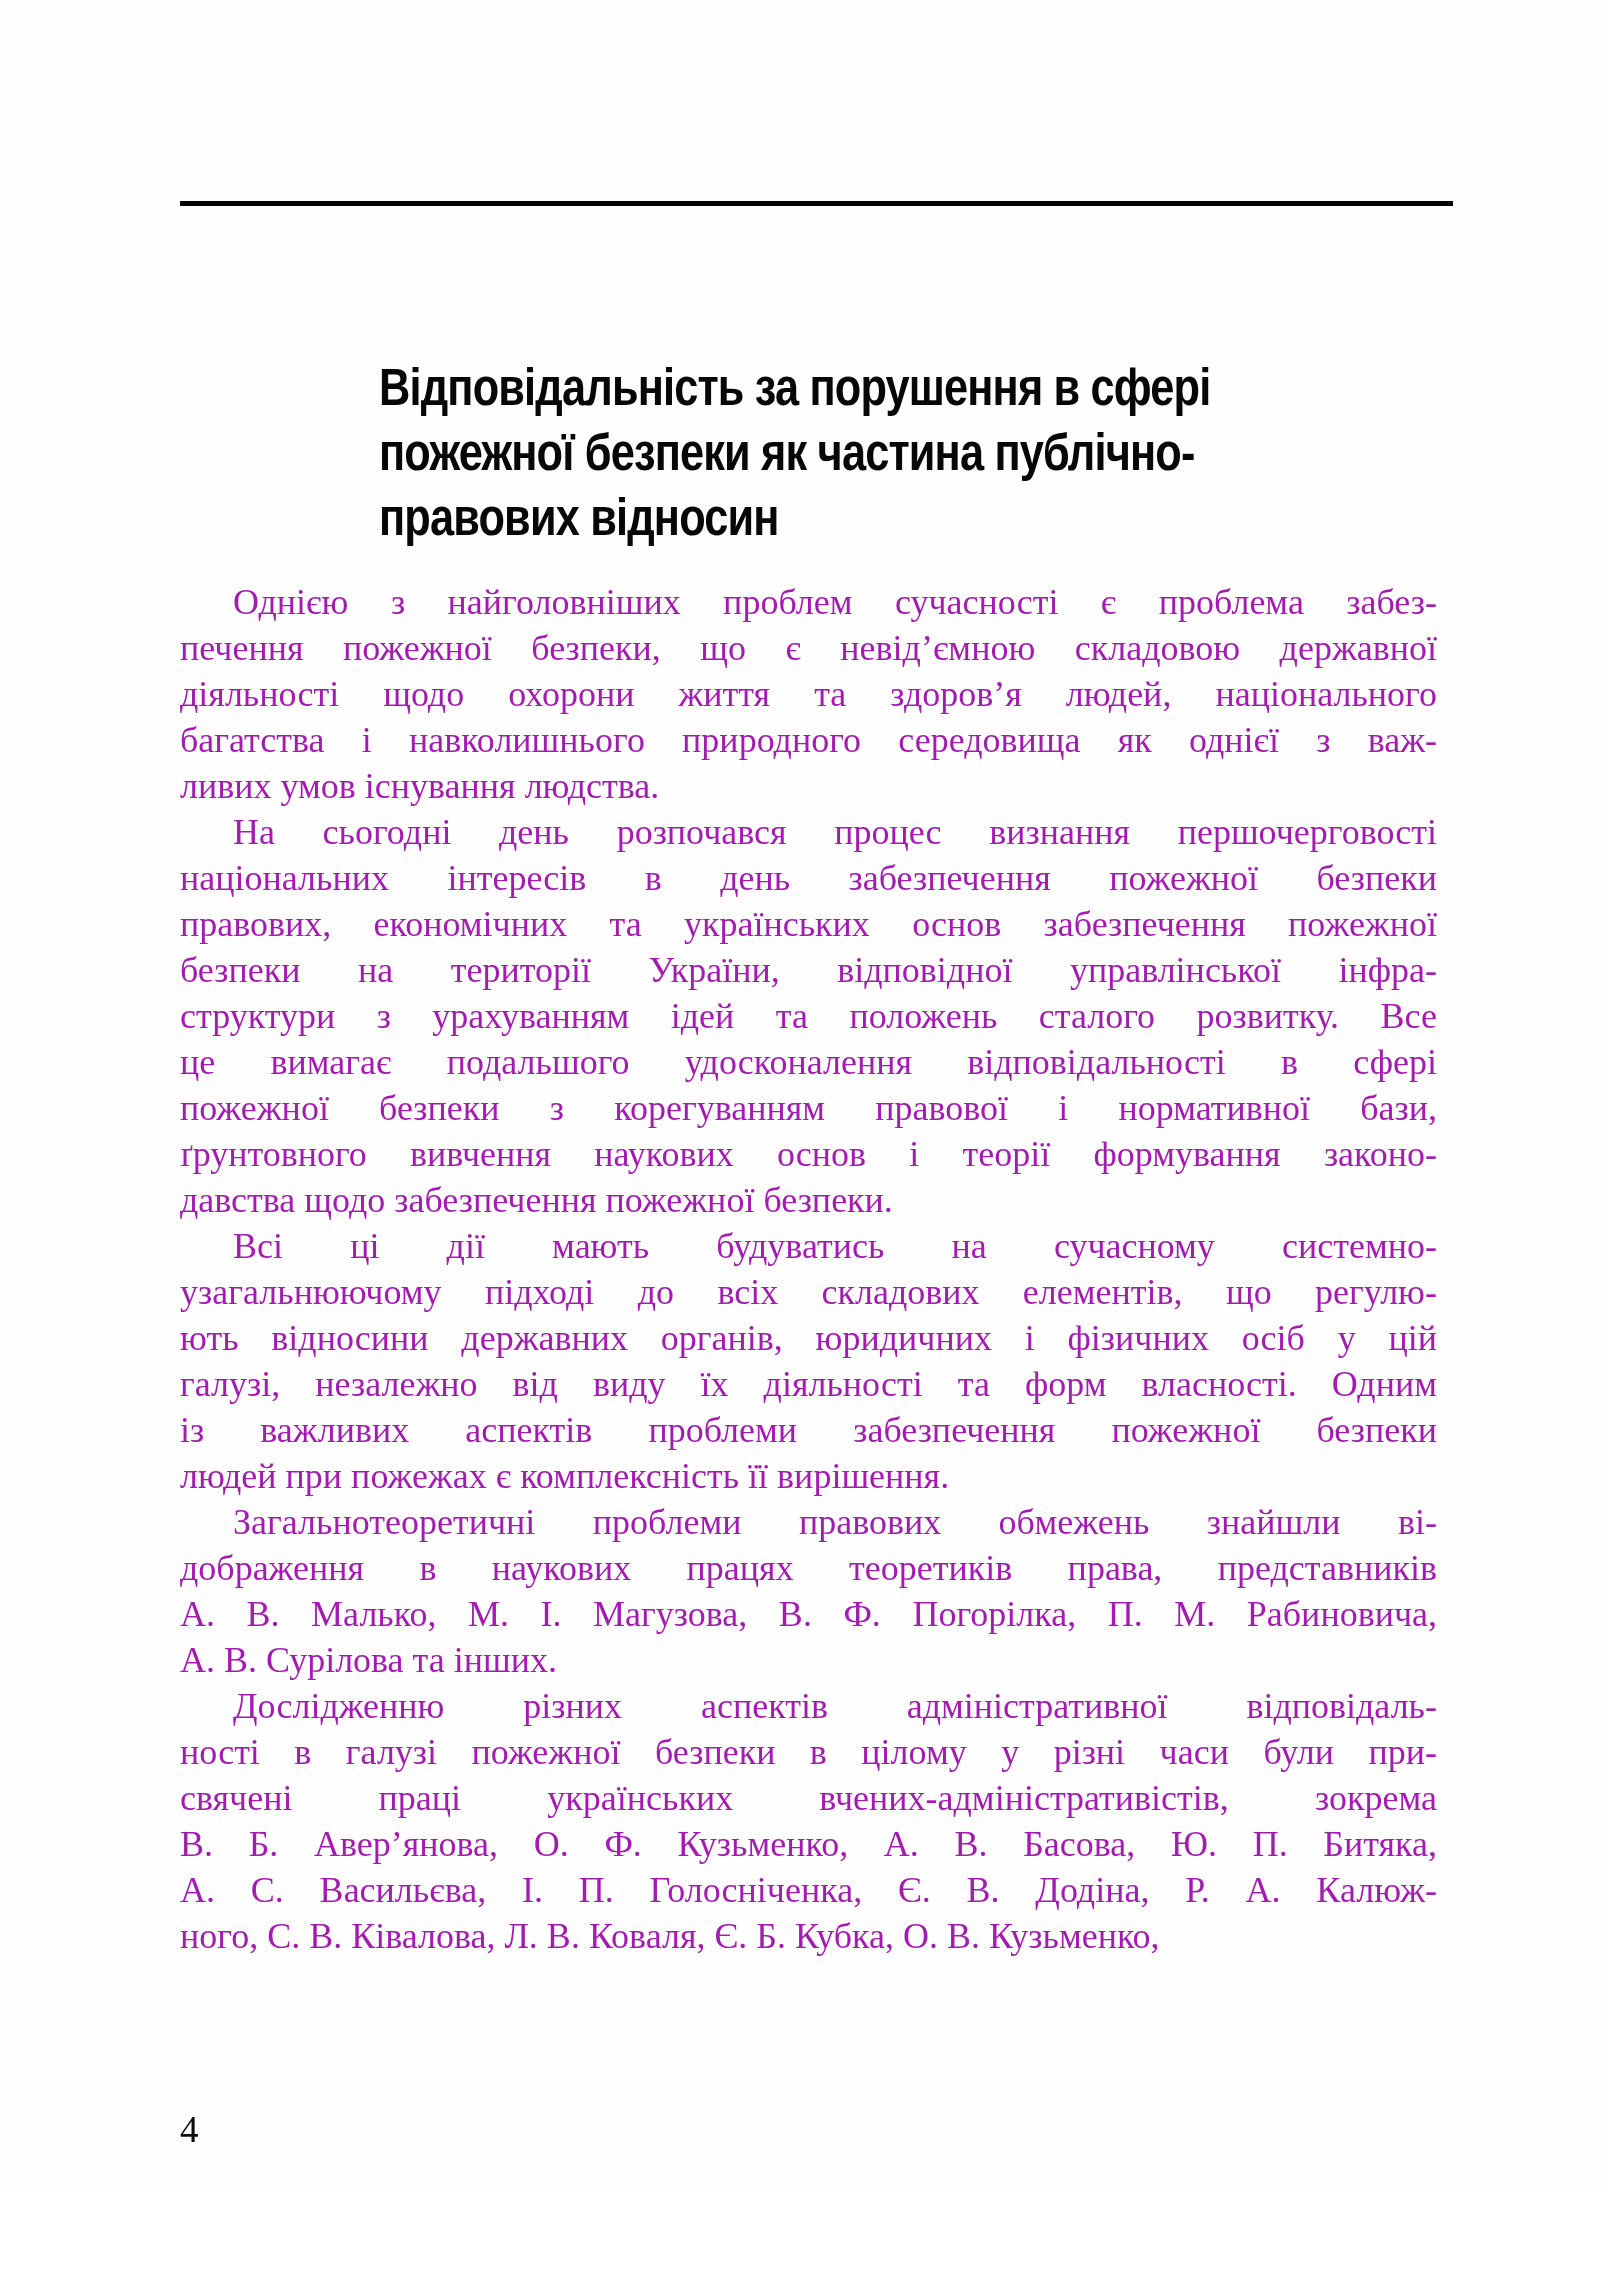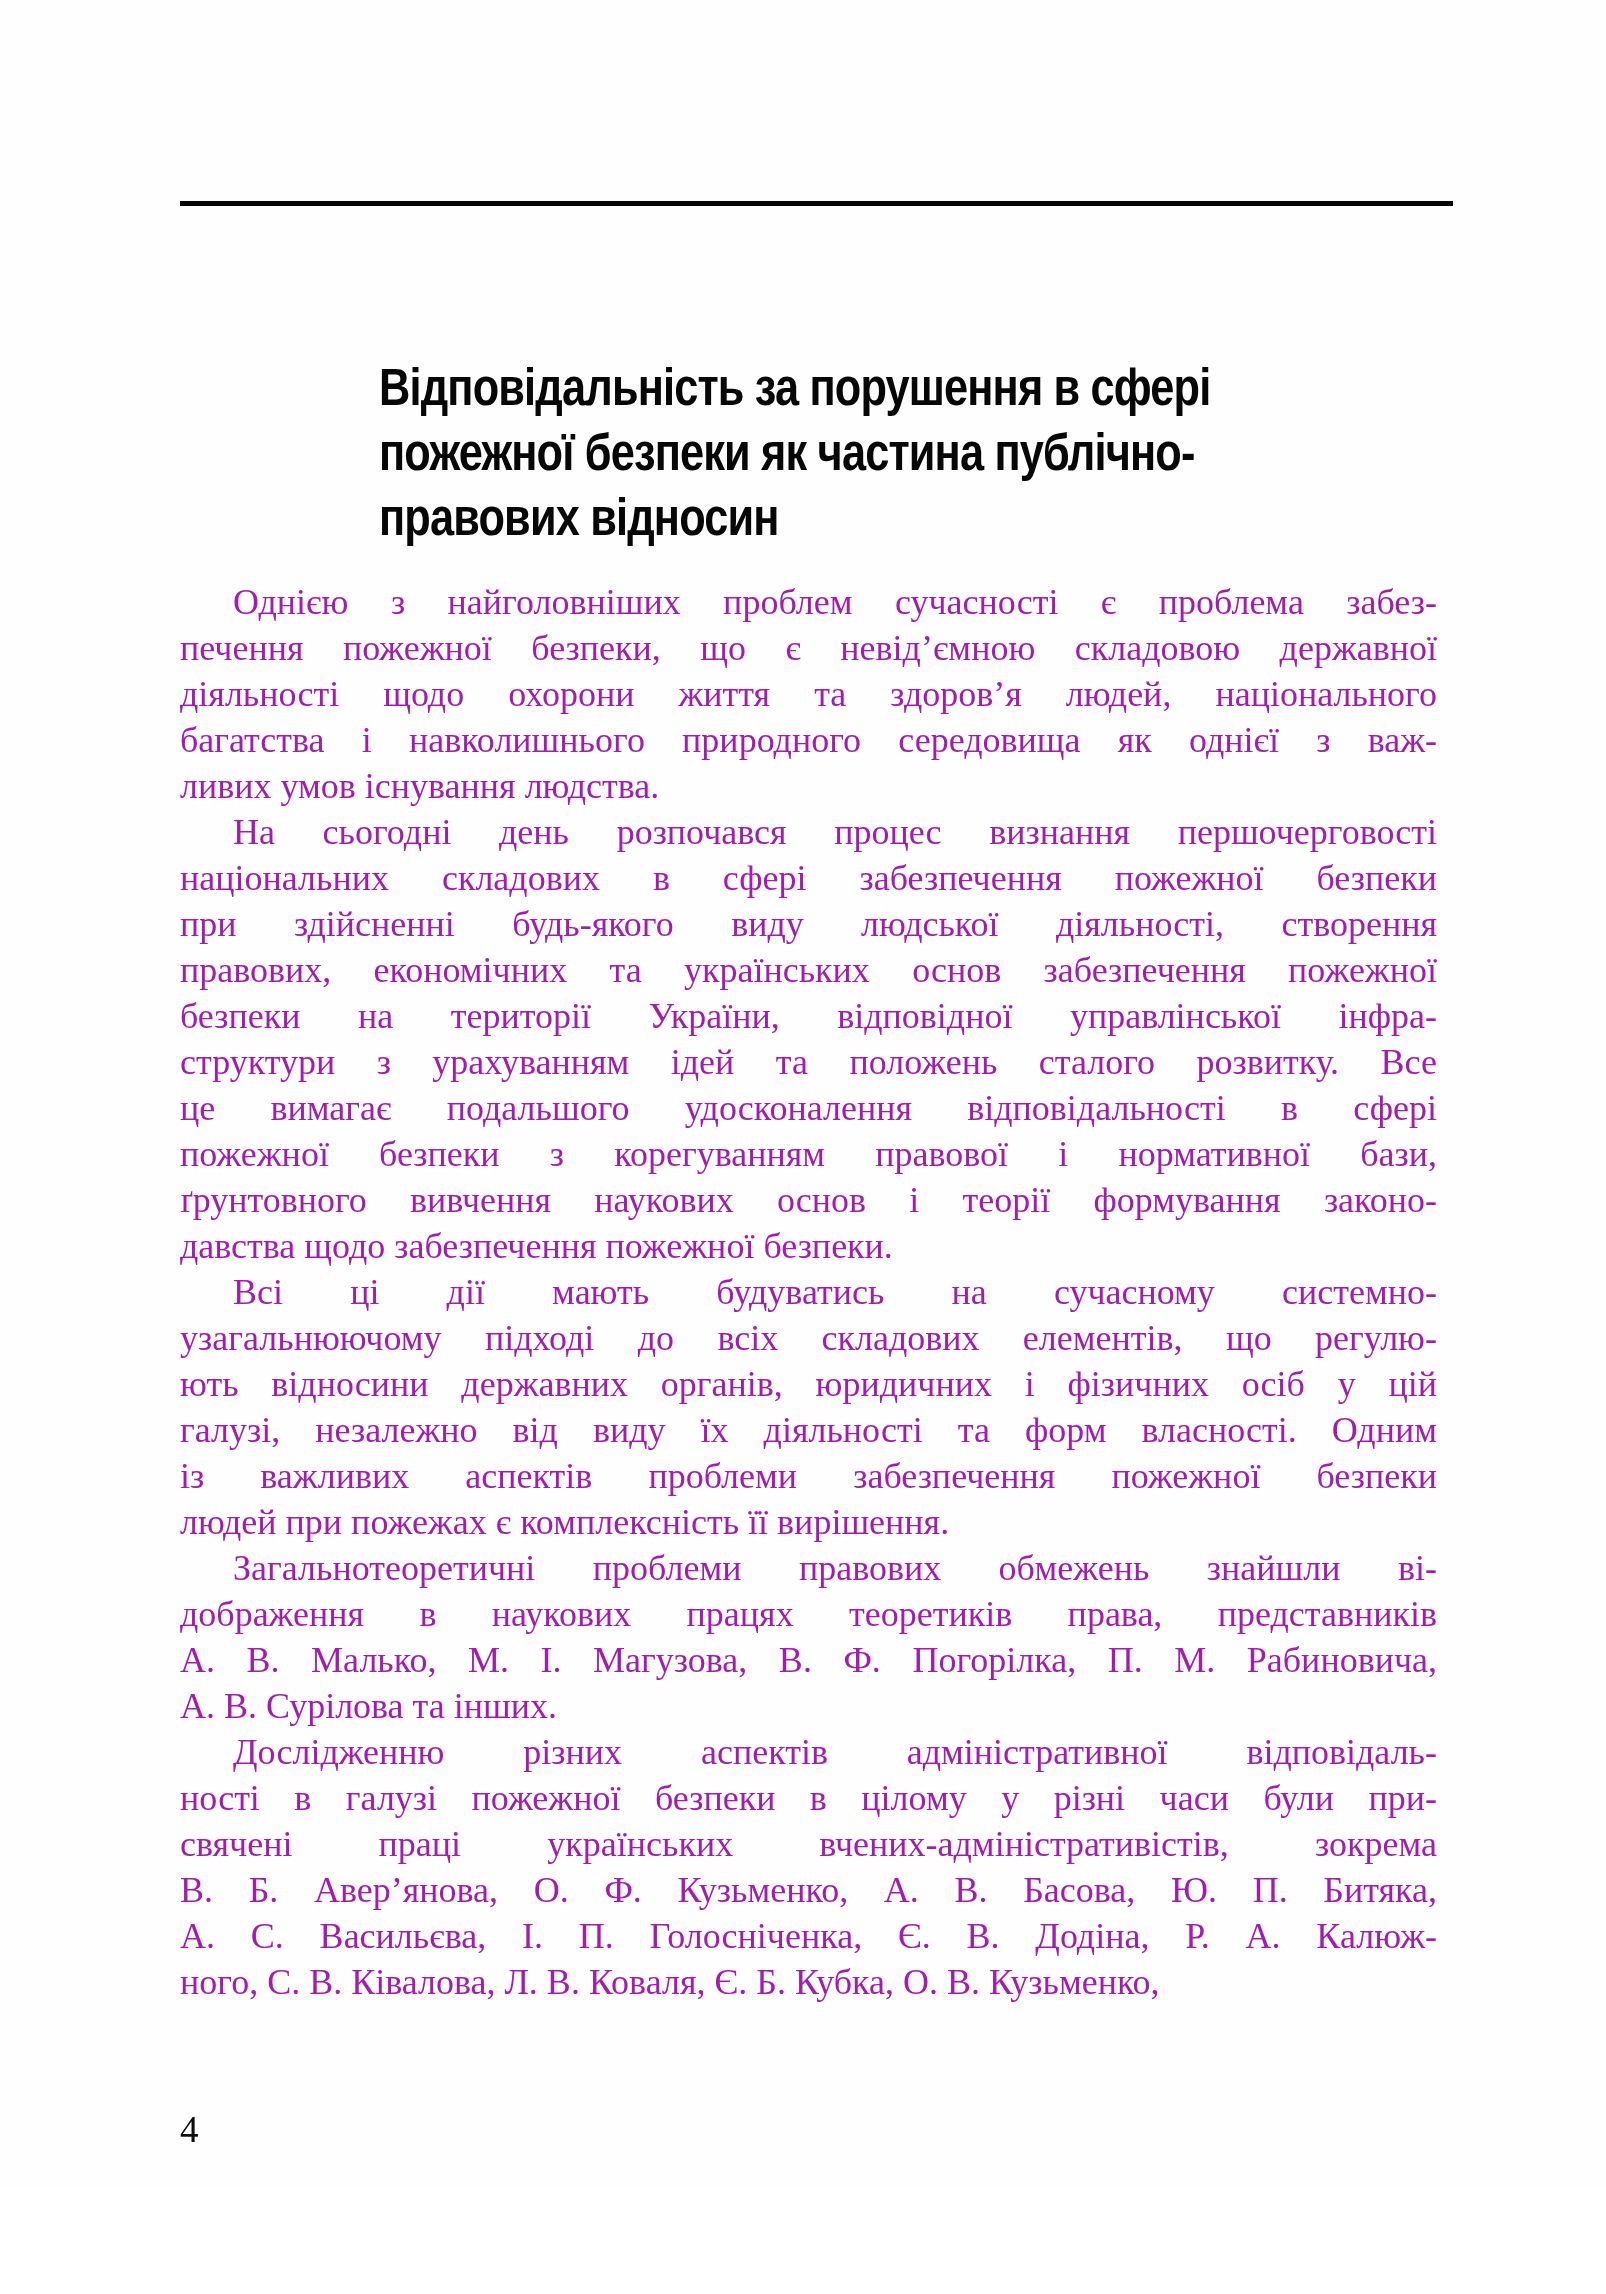--- a/index.html
+++ b/index.html
@@ -85,22 +85,21 @@
       <span class="title-line">пожежної безпеки як частина публічно-</span>
       <span class="title-line">правових відносин</span>
     </h1>
   <div class="body-text" id="body-text">
       <div class="line para-start">Однією з найголовніших проблем сучасності є проблема забез-</div>
       <div class="line">печення пожежної безпеки, що є невід’ємною складовою державної</div>
       <div class="line">діяльності щодо охорони життя та здоров’я людей, національного</div>
       <div class="line">багатства і навколишнього природного середовища як однієї з важ-</div>
       <div class="line para-end">ливих умов існування людства.</div>
       <div class="line para-start">На сьогодні день розпочався процес визнання першочерговості</div>
-      <div class="line">національних складових в сфері забезпечення пожежної безпеки</div>
-      <div class="line">при здійсненні будь-якого виду людської діяльності, створення</div>
+      <div class="line">національних інтересів в день забезпечення пожежної безпеки</div>
       <div class="line">правових, економічних та українських основ забезпечення пожежної</div>
       <div class="line">безпеки на території України, відповідної управлінської інфра-</div>
       <div class="line">структури з урахуванням ідей та положень сталого розвитку. Все</div>
       <div class="line">це вимагає подальшого удосконалення відповідальності в сфері</div>
       <div class="line">пожежної безпеки з корегуванням правової і нормативної бази,</div>
       <div class="line">ґрунтовного вивчення наукових основ і теорії формування законо-</div>
       <div class="line para-end">давства щодо забезпечення пожежної безпеки.</div>
       <div class="line para-start">Всі ці дії мають будуватись на сучасному системно-</div>
       <div class="line">узагальнюючому підході до всіх складових елементів, що регулю-</div>
       <div class="line">ють відносини державних органів, юридичних і фізичних осіб у цій</div>

